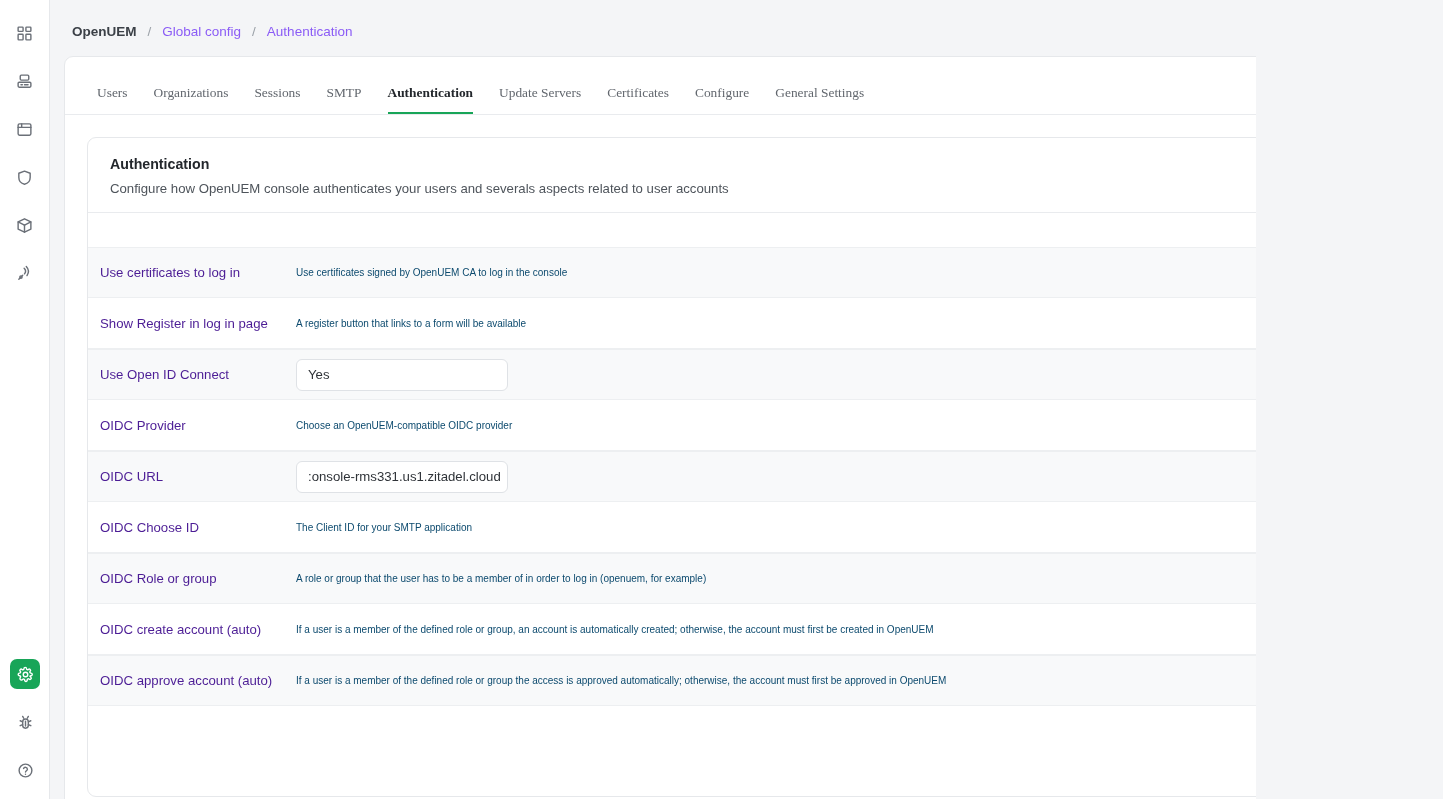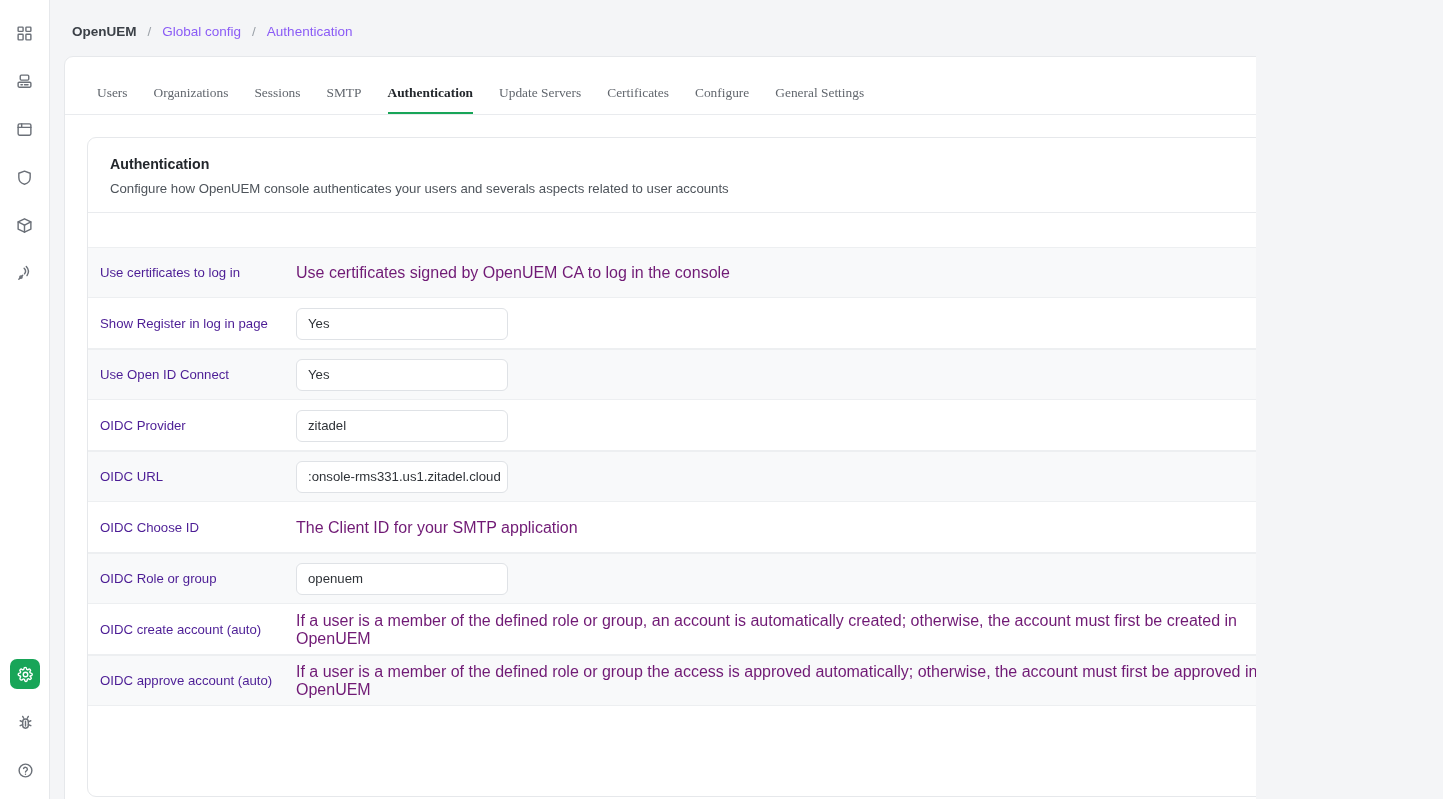--- a/index.html
+++ b/index.html
@@ -90,21 +90,21 @@
     display: flex; align-items: center;
     height: 51px;
     border-top: 1px solid #edeff1;
     border-bottom: 1px solid #edeff1;
     padding-left: 12px;
     margin-right: 24px;
   }
   .row.alt { background: #f8f9fa; }
   .row.plain { background: #ffffff; border-top-color: transparent; }
   .row-label { width: 196px; flex: 0 0 196px; font-size: 13.2px; color: #4c1d95; }
-  .row-desc { flex: 1; font-size: 16px; color: #701a75; padding-right: 14px; }
+  .row-desc { flex: 1; font-size: 10px; color: #0c4a6e; padding-right: 14px; }
   .row-ctl { flex: 0 0 212px; width: 212px; }
 
   .ctl {
     position: relative;
     height: 32px;
     border: 1px solid #dfe2e6;
     border-radius: 6px;
     background: #ffffff;
     display: flex; align-items: center;
     padding: 0 26px 0 11px;
@@ -277,40 +277,42 @@
             <div class="row-ctl">
               <div class="ctl">
                 <span>Yes</span>
 
               </div>
             </div>
           </div>
 
           <div class="row plain">
             <div class="row-label">Show Register in log in page</div>
+            <div class="row-desc">A register button that links to a form will be available</div>
             <div class="row-ctl">
               <div class="ctl">
                 <span>Yes</span>
 
               </div>
             </div>
           </div>
 
           <div class="row alt">
             <div class="row-label">Use Open ID Connect</div>
             <div class="row-ctl">
               <div class="ctl">
                 <span>Yes</span>
 
               </div>
             </div>
           </div>
 
           <div class="row plain">
             <div class="row-label">OIDC Provider</div>
+            <div class="row-desc">Choose an OpenUEM-compatible OIDC provider</div>
             <div class="row-ctl">
               <div class="ctl">
                 <span>zitadel</span>
 
               </div>
             </div>
           </div>
 
           <div class="row alt">
             <div class="row-label">OIDC URL</div>
@@ -326,20 +328,21 @@
             <div class="row-desc">The Client ID for your SMTP application</div>
             <div class="row-ctl">
               <div class="ctl input">
                 <span>343465213258892671</span>
               </div>
             </div>
           </div>
 
           <div class="row alt">
             <div class="row-label">OIDC Role or group</div>
+            <div class="row-desc">A role or group that the user has to be a member of in order to log in (openuem, for example)</div>
             <div class="row-ctl">
               <div class="ctl input">
                 <span>openuem</span>
               </div>
             </div>
           </div>
 
           <div class="row plain">
             <div class="row-label">OIDC create account (auto)</div>
             <div class="row-desc">If a user is a member of the defined role or group, an account is automatically created; otherwise, the account must first be created in OpenUEM</div>

